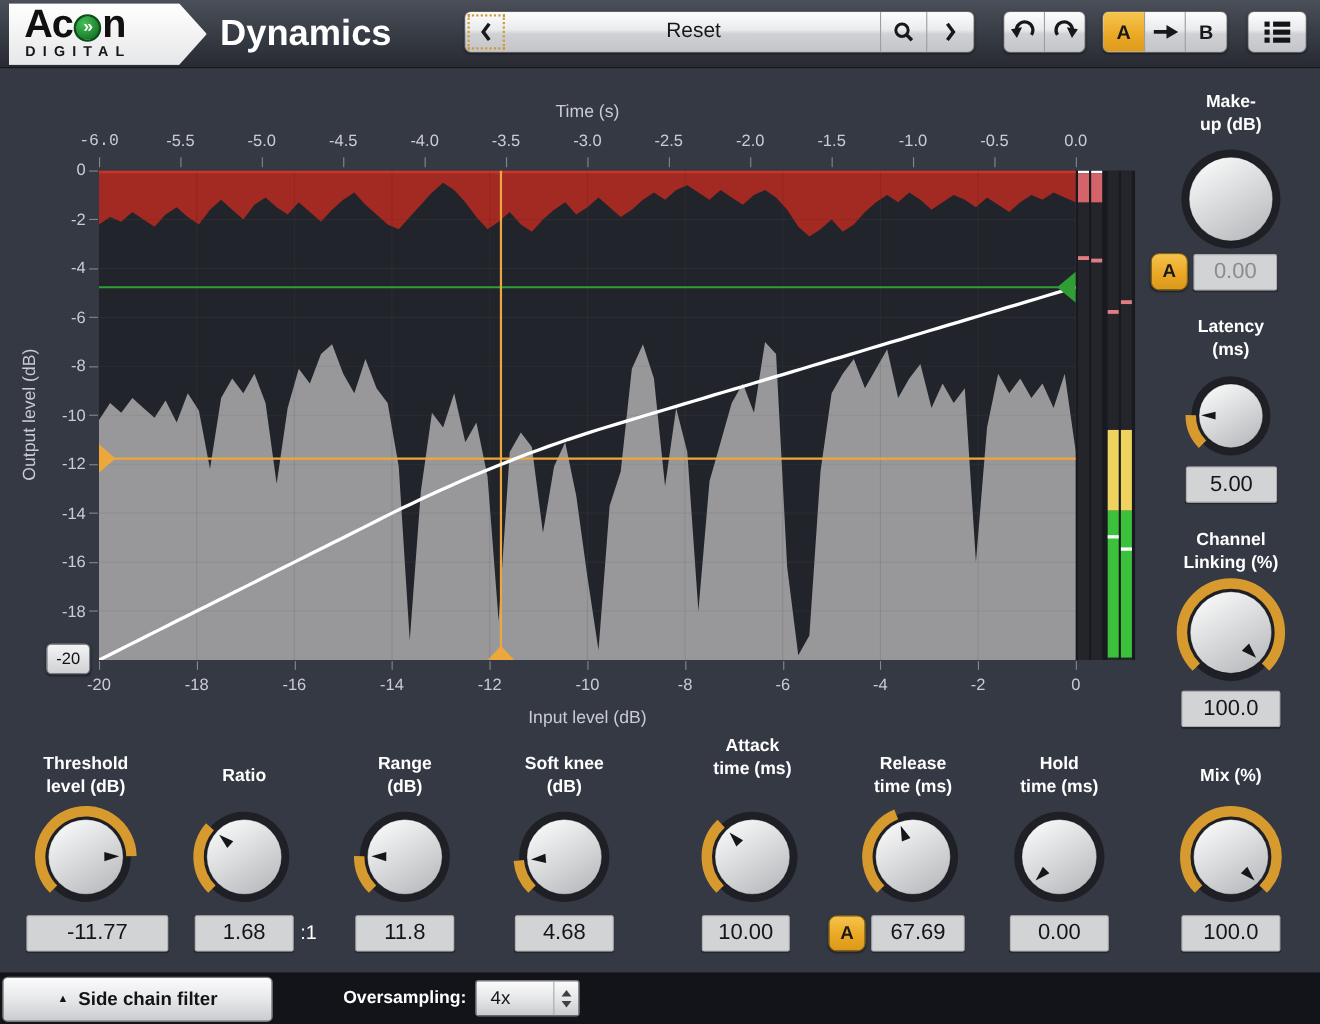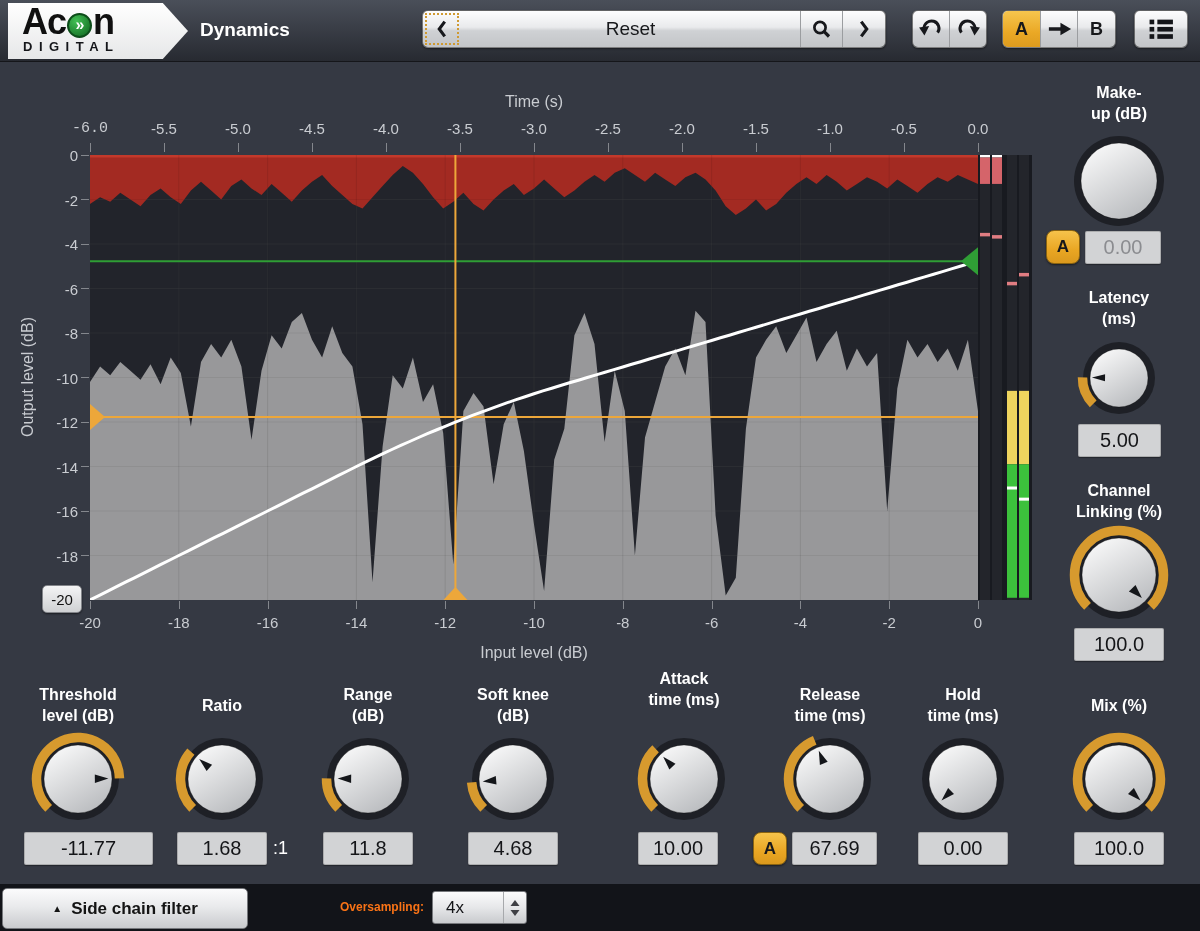--- a/index.html
+++ b/index.html
@@ -12,21 +12,21 @@
     background:linear-gradient(180deg,#4a4f59 0%,#3a3e47 45%,#272a31 100%);
     border-bottom:1px solid #15161a;}
   #logo-plate{position:absolute;left:8px;top:3px;width:180px;height:56px;
     background:linear-gradient(180deg,#ffffff,#e6e7e8);
     clip-path:polygon(0 0,86% 0,100% 50%,86% 100%,0 100%);}
   #logo-line1{position:absolute;left:14px;top:-2px;font-size:36px;font-weight:800;color:#101010;letter-spacing:-1px;display:flex;align-items:center;}
   .logo-disc{display:inline-flex;align-items:center;justify-content:center;width:25px;height:25px;border-radius:50%;
     background:radial-gradient(circle at 35% 30%,#43c055,#1d7f2e 70%,#0f5c1f);border:2px solid #0d4d1a;
     color:#fff;font-size:16px;font-weight:800;margin:6px 1px 0 1px;line-height:1;}
   #logo-line2{position:absolute;left:15px;top:36px;font-size:13px;font-weight:700;letter-spacing:6.5px;color:#15161a;}
-  #plugin-title{position:absolute;left:200px;top:0;height:52px;line-height:60px;color:#fff;font-size:19px;font-weight:700;}
+  #plugin-title{position:absolute;left:200px;top:0;height:52px;line-height:60px;color:#fff;font-size:33px;font-weight:700;}
 
   .grp{position:absolute;top:10px;height:38px;border-radius:6px;border:1px solid rgba(0,0,0,.5);
     background:linear-gradient(180deg,#fdfdfe 0%,#e9eaec 45%,#cfd1d4 55%,#c3c5c8 100%);
     box-shadow:0 1px 2px rgba(0,0,0,.45);display:flex;align-items:stretch;overflow:hidden;}
   .cell{display:flex;align-items:center;justify-content:center;}
   .vdiv{width:1px;background:#9b9da0;}
   #preset-grp{left:422px;width:464px;}
   #preset-back{width:38px;outline:2px dotted #cf9a32;outline-offset:-4px;}
   #preset-name{flex:1;font-size:19px;color:#17181b;}
   #preset-search{width:41px;}
@@ -61,21 +61,21 @@
   .abadge{position:absolute;width:34px;height:34px;border-radius:8px;display:flex;align-items:center;justify-content:center;
     background:linear-gradient(180deg,#f6c34b,#e9a623 60%,#db991d);border:1px solid #8a6310;
     color:#17181b;font-size:17px;font-weight:700;box-shadow:0 1px 2px rgba(0,0,0,.5);}
   .suffix{position:absolute;height:33px;display:flex;align-items:center;color:#fff;font-size:18px;}
 
   
   #footer{position:absolute;left:0;top:884px;width:1200px;height:47px;background:#121419;}
   #sidechain-btn{position:absolute;left:2px;top:4px;width:246px;height:41px;border-radius:5px;
     background:linear-gradient(180deg,#fbfbfc,#e9eaec 45%,#c9cbce);border:1px solid #76787c;
     display:flex;align-items:center;justify-content:center;gap:9px;color:#141414;font-size:17px;font-weight:600;}
-  #ovs-label{position:absolute;left:282px;top:0;width:142px;height:47px;line-height:47px;text-align:right;color:#f97316;font-size:12px;font-weight:700;}
+  #ovs-label{position:absolute;left:282px;top:0;width:142px;height:47px;line-height:47px;text-align:right;color:#ffffff;font-size:16px;font-weight:700;}
   #ovs-select{position:absolute;left:432px;top:7px;width:95px;height:33px;border-radius:3px;
     background:linear-gradient(180deg,#fbfbfc,#e6e7e9 50%,#c9cbce);border:1px solid #76787c;
     display:flex;align-items:center;color:#141518;font-size:17px;}
   #ovs-value{flex:1;padding-left:13px;}
   #ovs-spinner{width:23px;height:100%;display:flex;align-items:center;justify-content:center;border-left:1px solid #a7a9ac;}
 </style>
 </head>
 <body>
 
 <div id="stage">

